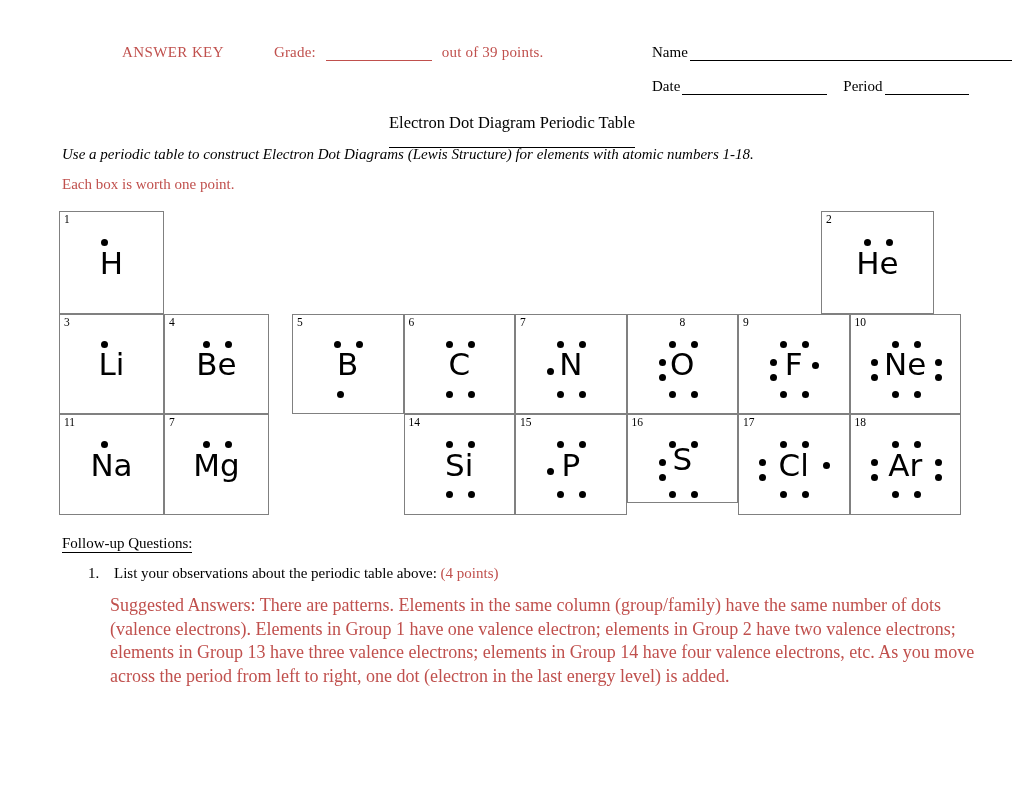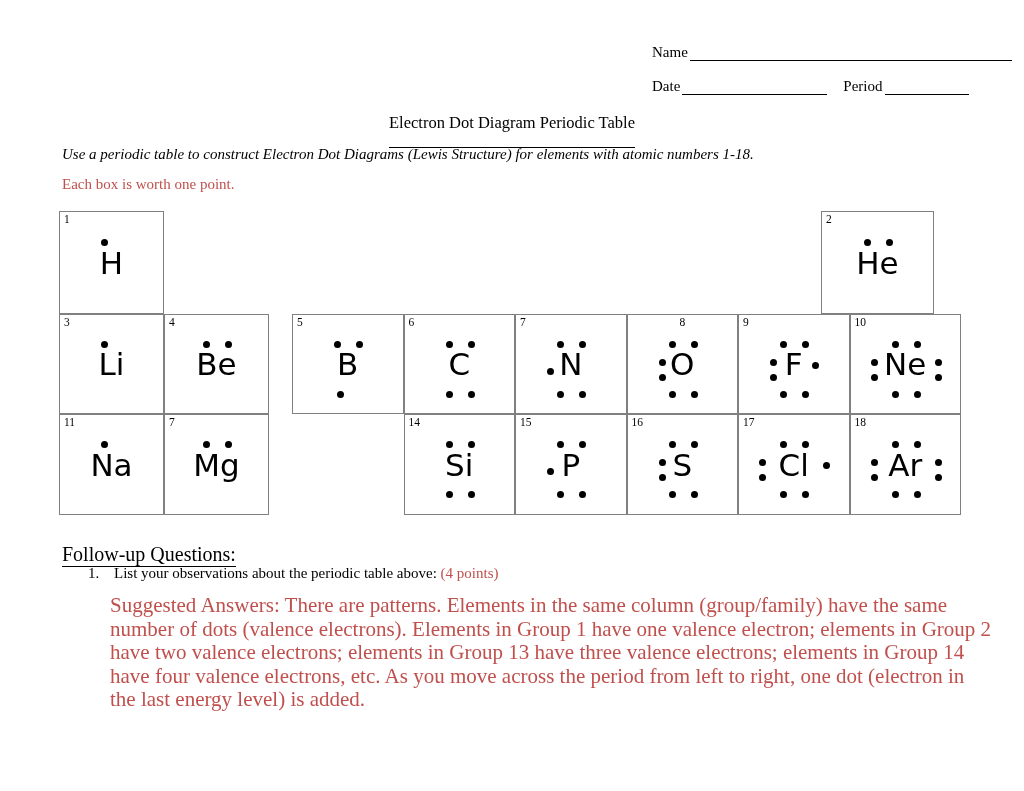--- a/index.html
+++ b/index.html
@@ -136,49 +136,54 @@
     position: absolute;
     width: 7px; height: 7px;
     border-radius: 50%;
     background: #000;
   }
 
   
   #followup-heading {
     position: absolute;
     left: 62px; top: 535px;
-    font-size: 20px;
-    margin-top: 8px;
+    font-size: 15px;
   }
   #followup-heading span { border-bottom: 1px solid #000; padding-bottom: 1px; }
 
   #q1 {
     position: absolute;
     left: 88px; top: 565px;
     font-size: 15px;
     white-space: nowrap;
   }
   #q1 .qnum { display: inline-block; width: 26px; }
   #q1 .qpts { color: #c0504d; }
 
   #answer {
     position: absolute;
     left: 110px; top: 594px;
     width: 885px;
-    font-size: 21px;
+    font-size: 18px;
     color: #c0504d;
     line-height: 23.5px;
     text-align: left;
   }
 </style>
 </head>
 <body>
 
 <div id="header-bar">
 
+  <div class="keyline">
+    <span class="ak">ANSWER KEY</span>
+    <span class="gr">Grade:</span>
+    <span class="blank-ul grade"></span>
+    <span>out of 39 points.</span>
+  </div>
 
   <div class="namerow" id="date-row">
     <span>Date</span><span class="rule date"></span><span class="period-label">Period</span><span class="rule period"></span>
   </div>
 
   <div class="namerow" id="name-row">
     <span>Name</span><span class="rule name"></span>
   </div>
 </div>
 
@@ -318,21 +323,21 @@
       <div class="pnum">15</div>
       <div class="lewis">
         <div class="sym">P</div>
         <span class="dot" style="left: 41.25px; top: 26px;"></span>
         <span class="dot" style="left: 63.25px; top: 26px;"></span>
         <span class="dot" style="left: 41.25px; top: 76px;"></span>
         <span class="dot" style="left: 63.25px; top: 76px;"></span>
         <span class="dot" style="left: 31.25px; top: 53px;"></span>
       </div>
     </div>
-    <div class="pbox" style="left: 567.5px; top: 203px; width: 111.5px; height: 101px;">
+    <div class="pbox" style="left: 567.5px; top: 203px; width: 111.5px; height: 89px;">
       <div class="pnum">16</div>
       <div class="lewis">
         <div class="sym">S</div>
         <span class="dot" style="left: 41.25px; top: 26px;"></span>
         <span class="dot" style="left: 63.25px; top: 26px;"></span>
         <span class="dot" style="left: 41.25px; top: 76px;"></span>
         <span class="dot" style="left: 63.25px; top: 76px;"></span>
         <span class="dot" style="left: 31.25px; top: 44px;"></span>
         <span class="dot" style="left: 31.25px; top: 59px;"></span>
       </div>

